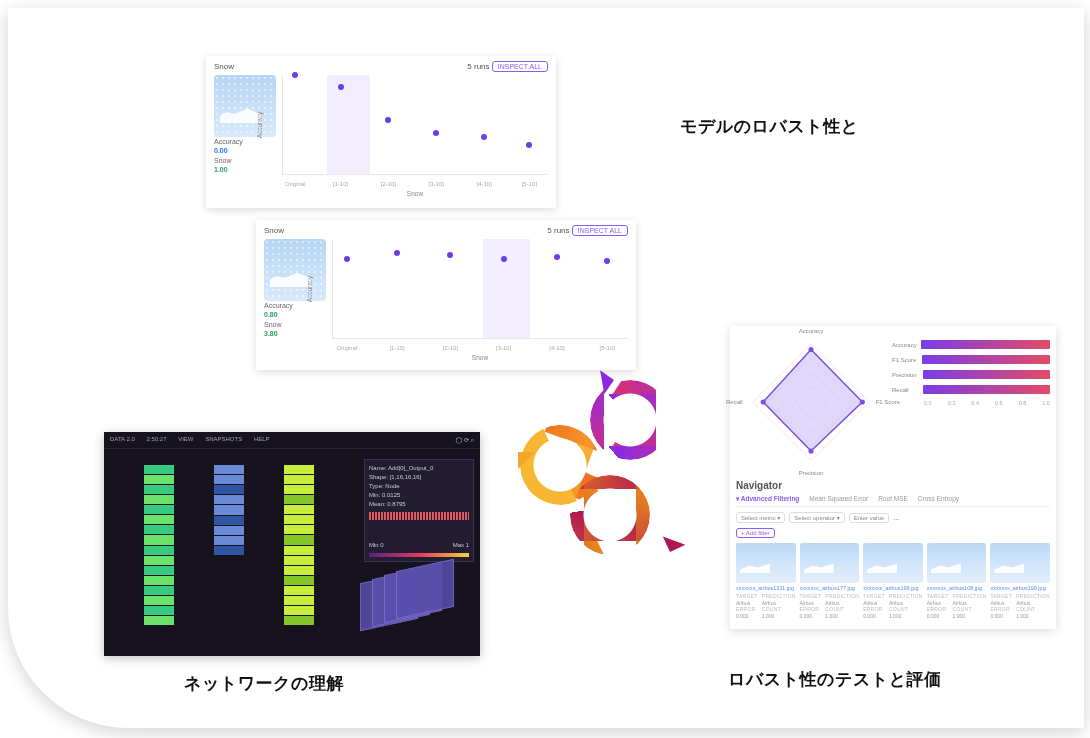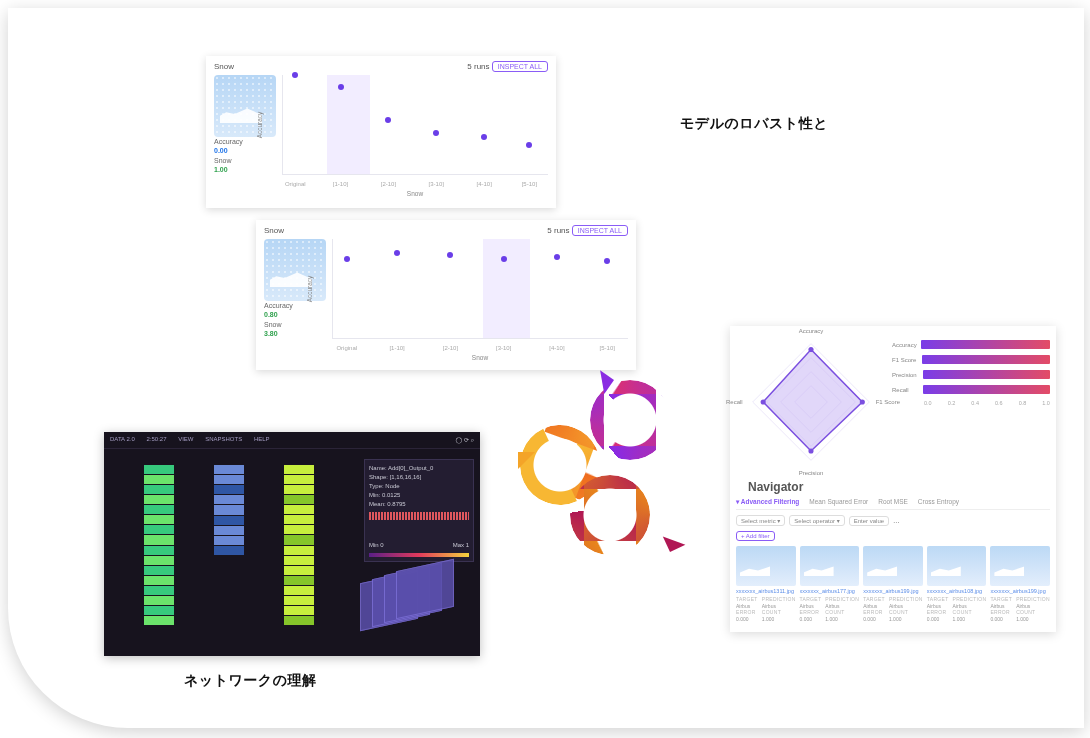--- a/index.html
+++ b/index.html
@@ -22,21 +22,21 @@
 .stats .v1 { color: #1e73e8; font-weight: 700; }
 .stats .v2 { color: #2fa14d; font-weight: 700; }
 .chart-area { flex: 1; position: relative; height: 100px; }
 .axis-grid { position: absolute; inset: 0; border-left: 1px solid #e6e6ee; border-bottom: 1px solid #e6e6ee; }
 .x-lbl { position: absolute; bottom: -12px; font-size: 6px; color: #aaa; transform: translateX(-50%); }
 .pt { position: absolute; width: 6px; height: 6px; border-radius: 50%; background: #6a3ee8; transform: translate(-50%, 50%); }
 .hl-col { position: absolute; top: 0; bottom: 0; background: #f2edff; }
 .axis-title-x { position: absolute; bottom: -22px; left: 50%; transform: translateX(-50%); font-size: 6.5px; color: #888; }
 .axis-title-y { position: absolute; top: 50%; left: -26px; font-size: 6.5px; color: #888; writing-mode: vertical-rl; transform: rotate(180deg) translateY(50%); }
 
-.heading { position: absolute; font-size: 14px; font-weight: 700; color: #111; letter-spacing: 0.5px; }
+.heading { position: absolute; font-size: 17px; font-weight: 700; color: #111; letter-spacing: 0.5px; }
 .h1 { left: 680px; top: 115px; }
 .h1 span { display: block; }
 .h2 { left: 728px; top: 668px; }
 .h3 { left: 184px; top: 672px; }
 
 
 .cycle { position: absolute; left: 510px; top: 380px; width: 200px; height: 190px; }
 .arc { position: absolute; width: 80px; height: 80px; border: 14px solid transparent; border-radius: 50%; }
 .arc.a1 { border-top-color: #f7b733; border-right-color: #f7b733; transform: rotate(200deg); left: 10px; top: 45px; background: conic-gradient(from 200deg,#f7b733,#ef6c1f 70%,transparent 71%); -webkit-mask: radial-gradient(circle, transparent 26px,#000 27px); mask: radial-gradient(circle, transparent 26px,#000 27px);}
 .arc.a2 { left: 80px; top: 0px; background: conic-gradient(from 320deg,#8a2be2,#d6307a 70%,transparent 71%); -webkit-mask: radial-gradient(circle, transparent 26px,#000 27px); mask: radial-gradient(circle, transparent 26px,#000 27px);}
@@ -76,21 +76,21 @@
 .eval-panel { position: absolute; left: 730px; top: 326px; width: 326px; background: #fff; box-shadow: 0 2px 10px rgba(0,0,0,0.15); padding: 6px 6px 10px; font-size: 6.5px; color: #555; }
 .radar-wrap { display: flex; gap: 6px; }
 .radar { position: relative; width: 150px; height: 140px; }
 .radar svg { width: 100%; height: 100%; }
 .radar-lbl { position: absolute; font-size: 6px; color: #888; }
 .bars-wrap { flex: 1; padding-top: 8px;}
 .hbar { display: flex; align-items: center; margin-bottom: 6px; }
 .hbar .blabel { width: 32px; font-size: 6px; color: #888; }
 .hbar .bbar { height: 9px; background: linear-gradient(90deg,#7a3de8,#e34b66); border-radius: 1px;}
 .bars-axis { font-size:5.5px; color:#aaa; display:flex; justify-content:space-between; margin-left:32px; margin-top:2px;}
-.nav-hdr { font-size: 12px; font-weight: 600; margin: 8px 12px 4px; }
+.nav-hdr { font-size: 10px; font-weight: 600; margin: 8px 0 4px; }
 .tabs { display: flex; gap: 10px; font-size: 6.5px; color: #8a5cf6; border-bottom: 1px solid #eee; padding-bottom: 3px;}
 .tabs span:first-child{font-weight:600;}
 .tabs span:not(:first-child){color:#999;}
 .filter-row { display:flex; gap:4px; margin:5px 0; align-items:center;}
 .filter-row .chip { border:1px solid #ddd; border-radius:3px; padding:1px 4px; font-size:6px; color:#888;}
 .filter-row .chip.pill{border-color:#8a5cf6;color:#8a5cf6;}
 .img-row { display:flex; gap:4px; }
 .img-card { flex:1; }
 .img-card .img { height:40px; background: linear-gradient(180deg,#bcd9f5,#e3eefc); border-radius:2px; position:relative; overflow:hidden;}
 .img-card .img::after{content:""; position:absolute; left:4px; top:18px; width:30px; height:12px; background:#fff; clip-path: polygon(0 70%,30% 40%,60% 55%,100% 20%,100% 100%,0 100%);}
@@ -180,20 +180,21 @@
       <div class="pt" style="left:58%;bottom:80%"></div>
       <div class="pt" style="left:76%;bottom:82%"></div>
       <div class="pt" style="left:93%;bottom:78%"></div>
     </div>
   </div>
 </div>
 
 <div class="heading h1">
   <span>モデルのロバスト性と</span>
 </div>
+<div class="heading h2">ロバスト性のテストと評価</div>
 <div class="heading h3">ネットワークの理解</div>
 
 <div class="cycle">
   <div class="arc a1"></div>
       <div class="arrow-head ah1"></div>
   <div class="arc a2"></div>
       <div class="arrow-head ah2"></div>
   <div class="arc a3"></div>
       <div class="arrow-head ah3"></div>
 </div>

